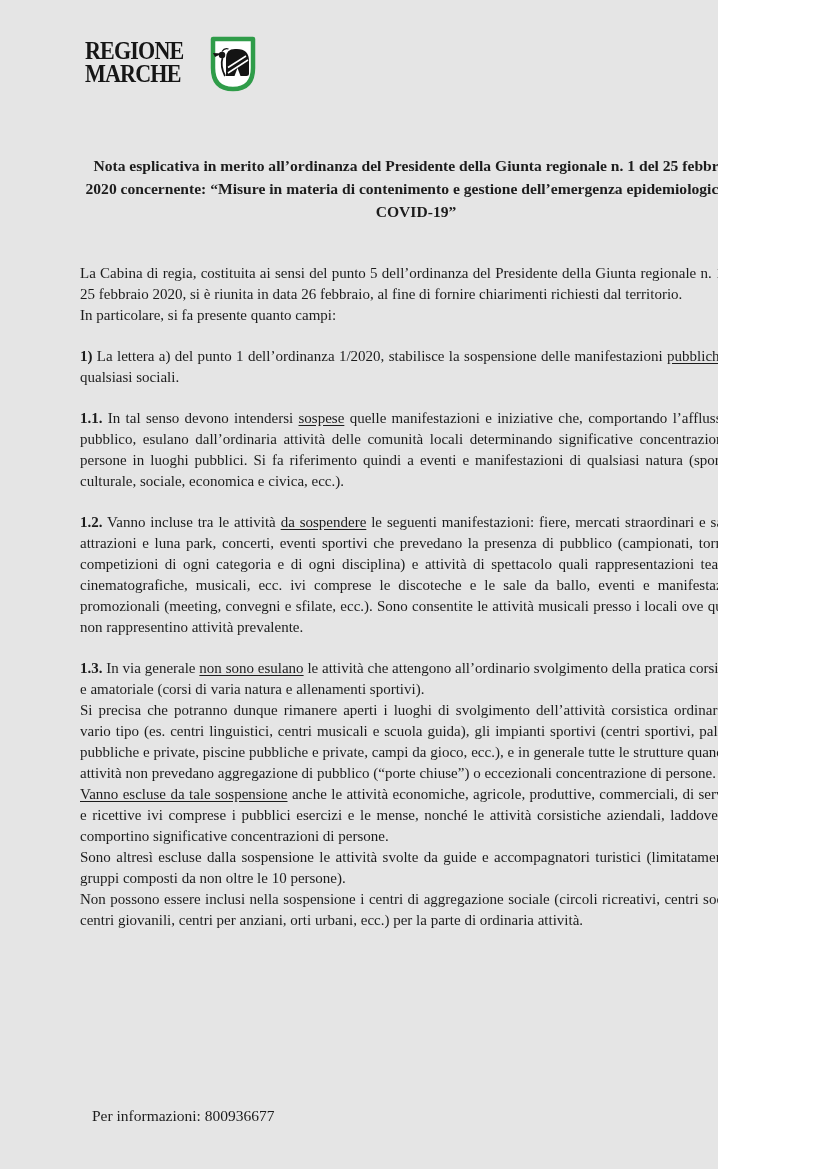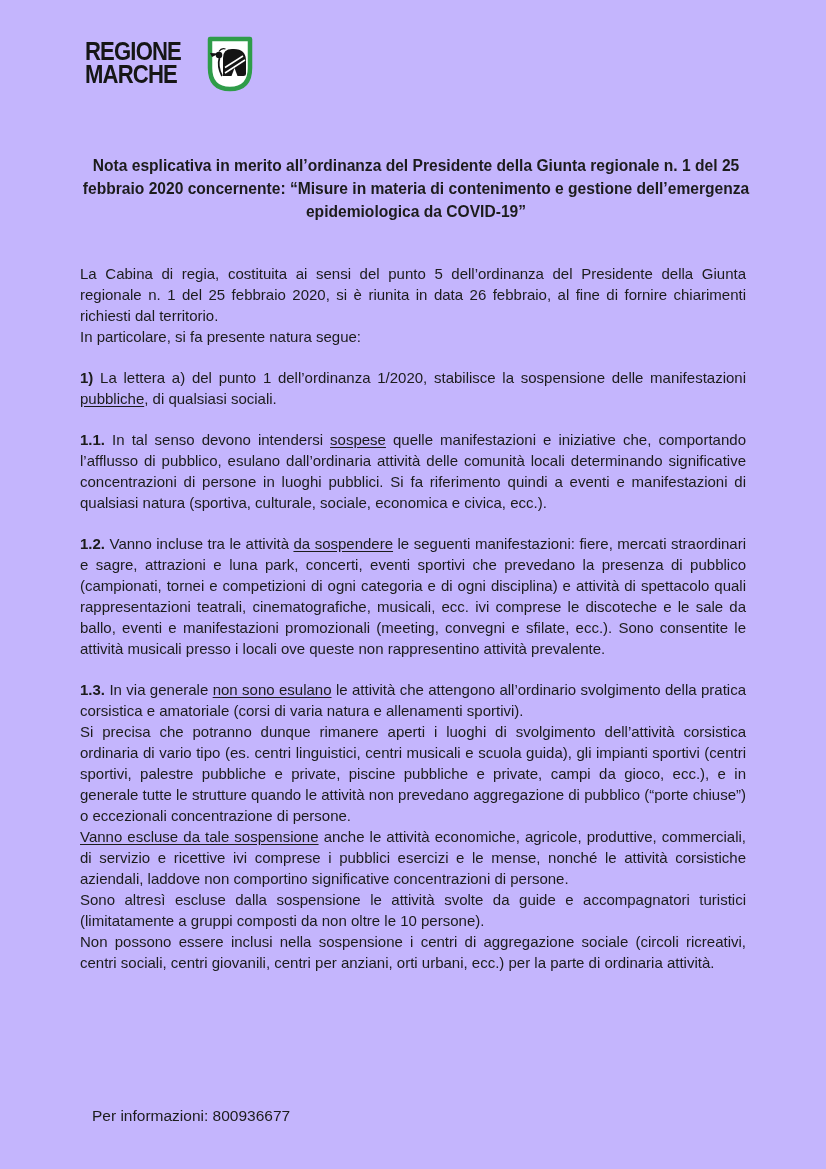--- a/index.html
+++ b/index.html
@@ -1,22 +1,22 @@
 <!DOCTYPE html>
 <html lang="it"><head>
 <meta charset="utf-8">
 <style>
   html, body { margin: 0; padding: 0; background: #ffffff; }
   .page {
     position: relative;
-    width: 826px;
+    width: 718px;
     height: 1169px;
-    background: #c4b5fd;
+    background: #e5e5e5;
     color: #1c1c1c;
-    font-family: Liberation Sans, sans-serif;
+    font-family: Liberation Serif, serif;
     overflow: hidden;
     box-sizing: border-box;
   }
   .content {
     position: absolute;
     left: 80px;
     top: 0;
     width: 666px;
   }
   
@@ -88,21 +88,21 @@
         <path d="M29 44 Q24 60 34 80" stroke="#141414" stroke-width="3.5" fill="none"></path>
       </svg>
     </header>
 
     <h1 class="title">Nota esplicativa in merito all’ordinanza del Presidente della Giunta regionale n. 1 del 25 febbraio 2020 concernente: “Misure in materia di contenimento e gestione dell’emergenza epidemiologica da COVID-19”</h1>
 
     <main class="body">
 
       <div class="block">
         <p><span>La Cabina di regia, costituita ai sensi del punto 5 dell’ordinanza del Presidente della Giunta regionale n. 1 del 25 febbraio 2020, si è riunita in data 26 febbraio, al fine di fornire chiarimenti richiesti dal territorio.</span></p>
-        <p><span>In particolare, si fa  presente natura segue:</span></p>
+        <p><span>In particolare, si fa  presente quanto campi:</span></p>
       </div>
 
       <div class="block">
         <p><span class="b">1)</span><span> La lettera a) del punto 1 dell’ordinanza 1/2020, stabilisce la sospensione delle manifestazioni </span><span class="u">pubbliche</span><span>, di qualsiasi sociali.</span></p>
       </div>
 
       <div class="block">
         <p><span class="b">1.1.</span><span> In tal senso devono intendersi </span><span class="u">sospese</span><span> quelle manifestazioni e iniziative che, comportando l’afflusso di pubblico, esulano dall’ordinaria attività delle comunità locali determinando significative concentrazioni di persone in luoghi pubblici. Si fa riferimento quindi a eventi e manifestazioni di qualsiasi natura (sportiva, culturale, sociale, economica e civica, ecc.).</span></p>
       </div>
 

